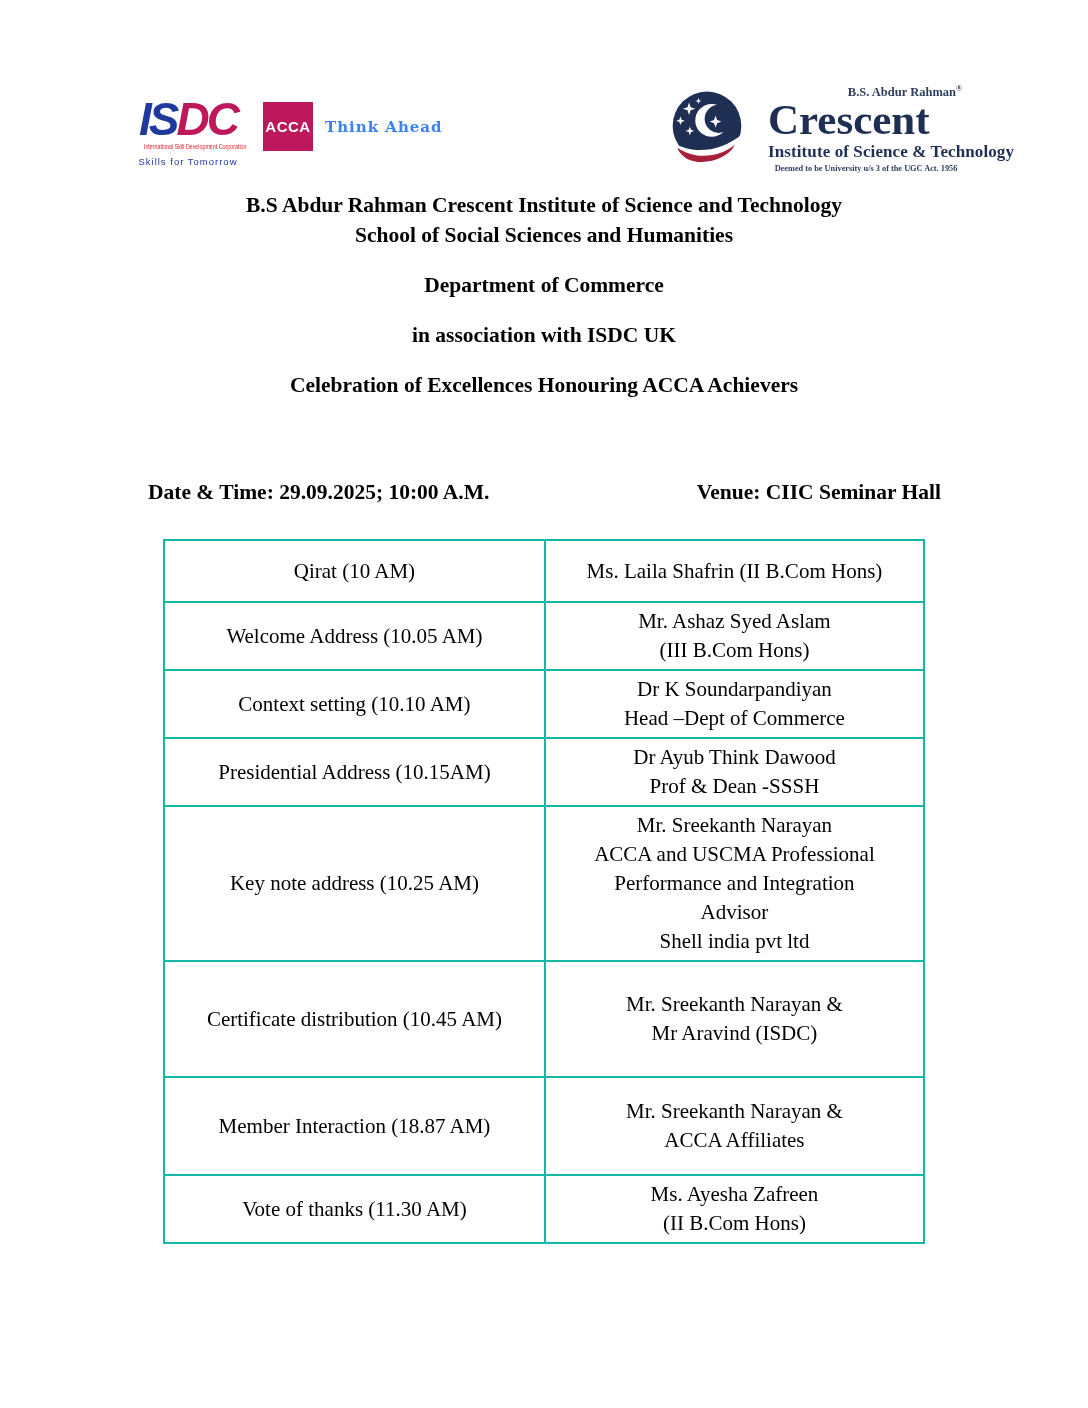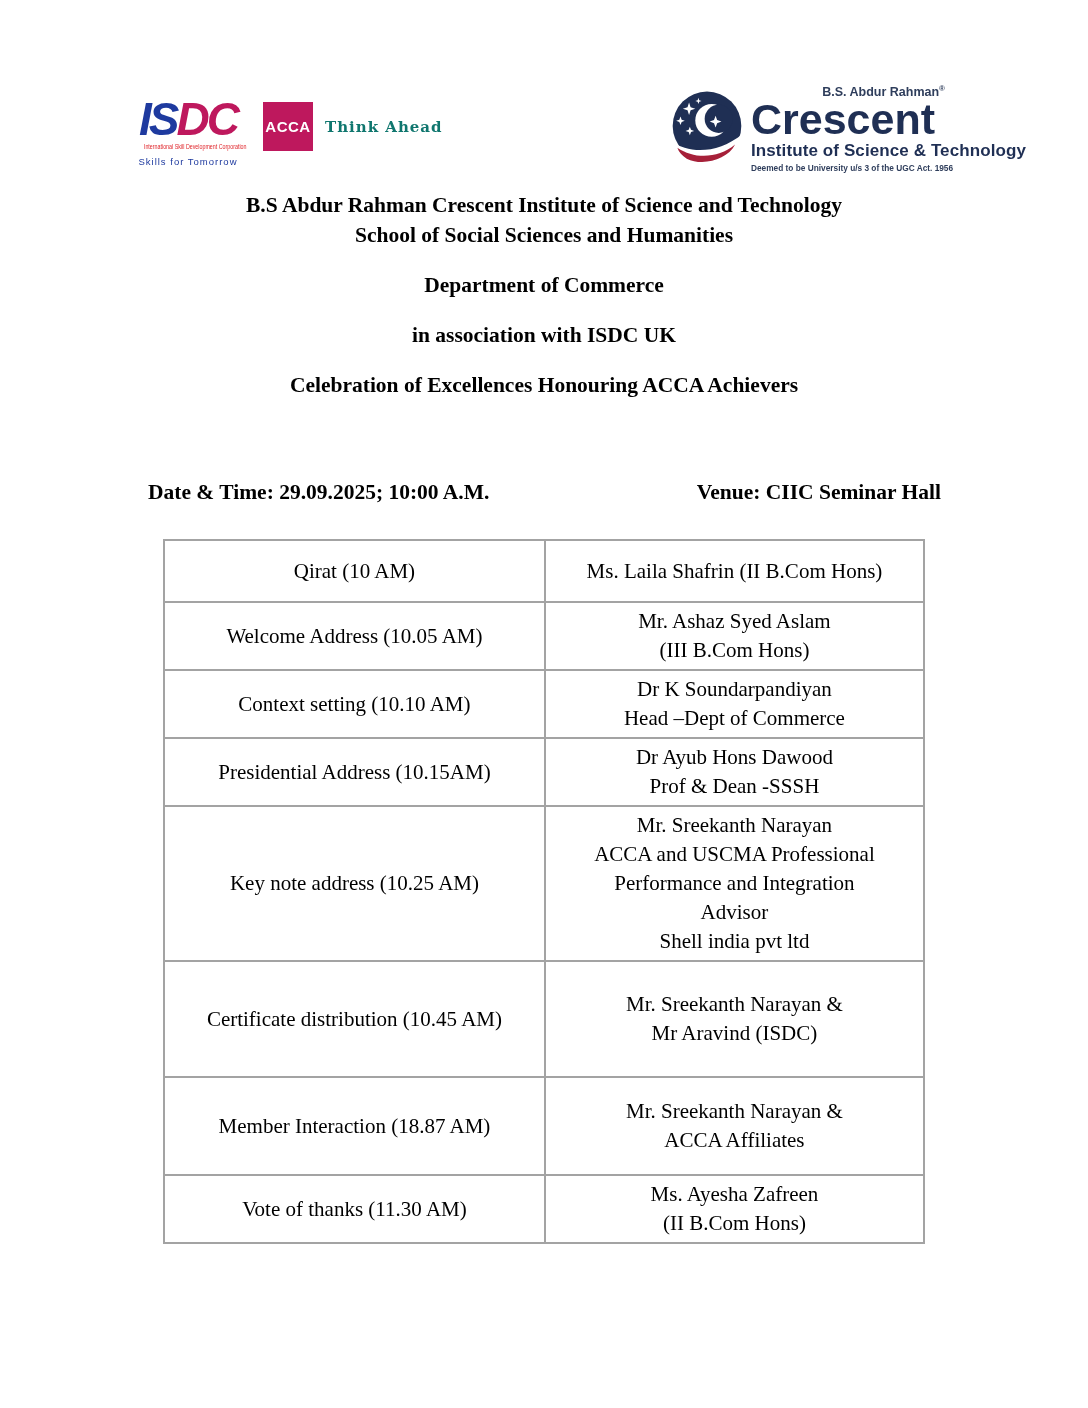--- a/index.html
+++ b/index.html
@@ -16,25 +16,25 @@
   .isdc-tag1 { font-family: "Liberation Sans", sans-serif; font-size: 7px; color: #e0252b;
                white-space: nowrap; transform: scaleX(0.76); transform-origin: 50% 50%; margin-top: 1px; }
   .isdc-tag2 { font-family: "Liberation Sans", sans-serif; font-size: 9.5px; color: #1e3a9f;
                letter-spacing: 1px; margin-top: 6px; white-space: nowrap; }
 
   .acca { position: absolute; left: 263px; top: 102px; display: flex; align-items: center; }
   .acca-box { width: 50px; height: 49px; background: #be185d; color: #fff; display: flex;
               align-items: center; justify-content: center; font-family: "Liberation Sans", sans-serif;
               font-weight: 700; font-size: 15px; letter-spacing: 0.5px; }
   .acca-tag { margin-left: 12px; font-family: "DejaVu Serif", serif; font-weight: 600;
-              font-size: 15px; color: #0f766e; letter-spacing: 1px; }
+              font-size: 15px; color: #3b82f6; letter-spacing: 1px; }
 
   .crescent { position: absolute; left: 668px; top: 84px; display: flex; align-items: center; }
   .crescent-emblem { width: 78px; height: 78px; flex: 0 0 auto; }
-  .crescent-text { margin-left: 5px; font-family: Liberation Sans, sans-serif; color: #1f2f54; width: 196px; }
+  .crescent-text { margin-left: 22px; font-family: Liberation Serif, serif; color: #1f2f54; width: 196px; }
   .crescent-top { font-size: 12.5px; font-weight: 700; color: #2f3e5c; text-align: right;
                   padding-right: 2px; white-space: nowrap; }
   .crescent-top sup { font-size: 8px; }
   .crescent-name { font-size: 43px; font-weight: 700; line-height: 0.95; letter-spacing: 0px;
                    color: #1f2f54; white-space: nowrap; }
   .crescent-sub { font-size: 17px; font-weight: 600; letter-spacing: 0.1px; margin-top: 1px; white-space: nowrap; }
   .crescent-deemed { font-size: 8.3px; font-weight: 600; color: #2f3e5c; text-align: center;
                      margin-top: 2px; white-space: nowrap; }
 
   
@@ -42,21 +42,21 @@
                  font-weight: bold; font-size: 21.5px; line-height: 30px; }
   .h-spaced { margin-top: 20px; }
   .h-underline { text-decoration-thickness: 2px; text-underline-offset: 3px; }
 
   .meta-row { position: absolute; top: 480px; left: 0; width: 1088px; display: flex;
               justify-content: space-between; padding: 0 147px 0 148px; font-weight: bold; font-size: 21.5px; }
 
   
   .schedule { position: absolute; left: 163px; top: 539px; width: 762px; border-collapse: collapse;
               font-size: 21px; }
-  .schedule td { border: 2px solid #a3a3a3; text-align: center; vertical-align: middle;
+  .schedule td { border: 2px solid #14b8a6; text-align: center; vertical-align: middle;
                  padding: 4px 10px; line-height: 29px; }
   .c-item { width: 382px; }
   .c-person { width: 380px; }
   .r0 { height: 62px; }
   .r1 { height: 63px; }
   .r2 { height: 62px; }
   .r3 { height: 62px; }
   .r4 { height: 145px; }
   .r5 { height: 116px; }
   .r6 { height: 98px; }
@@ -140,21 +140,21 @@
         <td class="c-person">
           <div>Dr K Soundarpandiyan</div>
           <div>Head –Dept of Commerce</div>
         </td>
       </tr>
       <tr class="r3">
         <td class="c-item">
             <div>Presidential Address (10.15AM)</div>
           </td>
         <td class="c-person">
-          <div>Dr Ayub Hons Dawood</div>
+          <div>Dr Ayub Think Dawood</div>
           <div>Prof &amp; Dean -SSSH</div>
         </td>
       </tr>
       <tr class="r4">
         <td class="c-item">
             <div>Key note address (10.25 AM)</div>
           </td>
         <td class="c-person">
           <div>Mr. Sreekanth Narayan</div>
           <div>ACCA and USCMA Professional</div>

